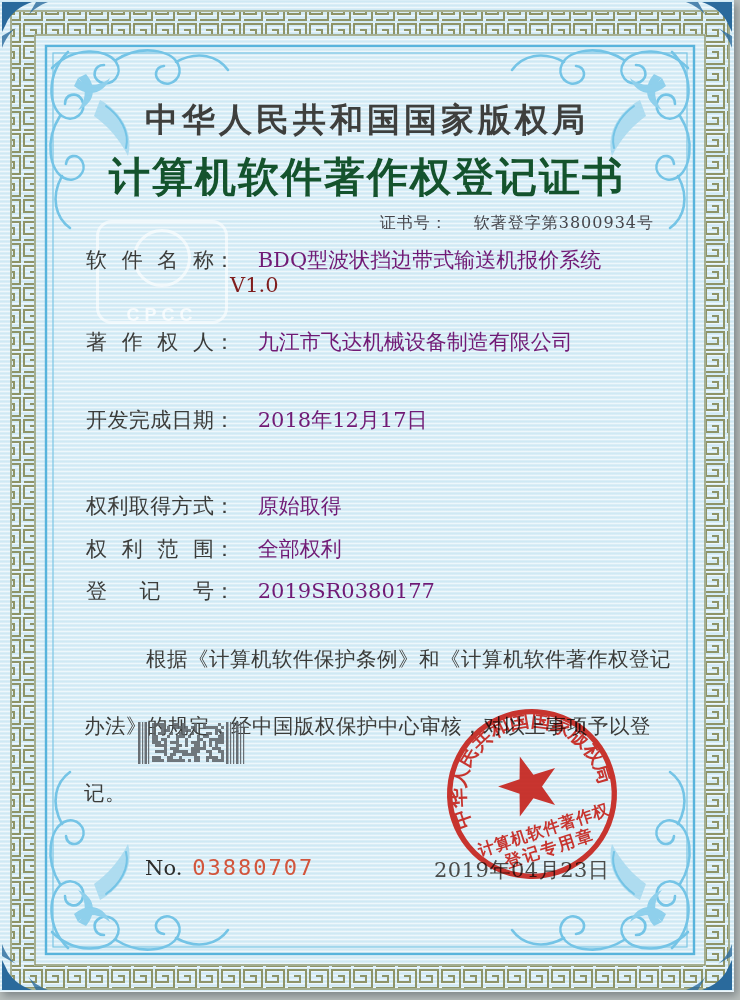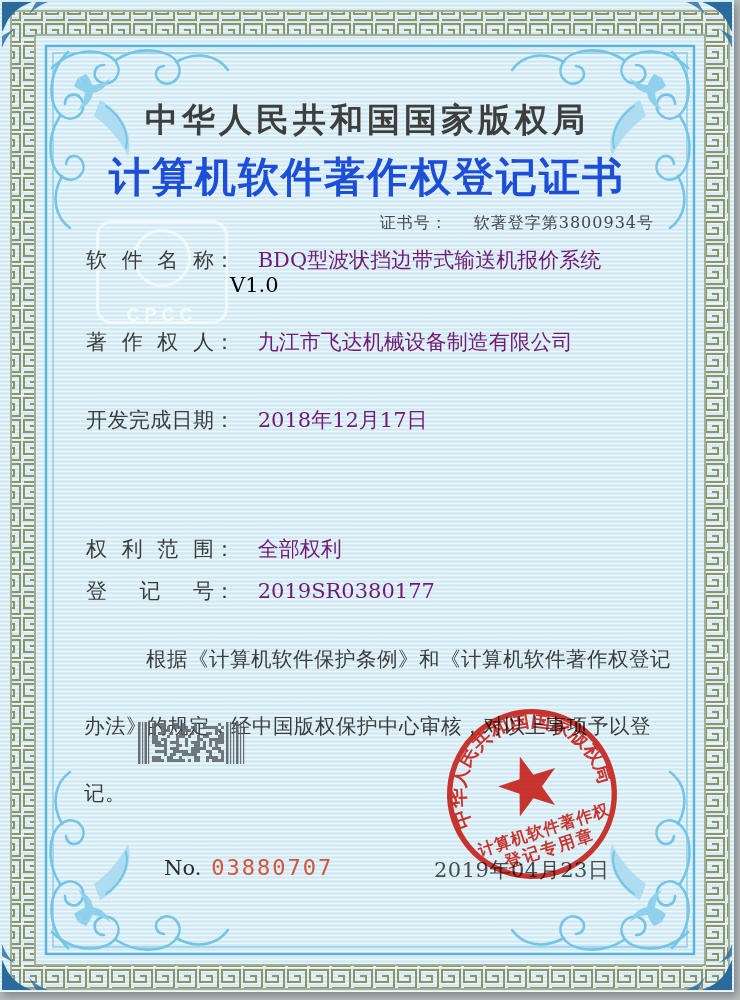--- a/index.html
+++ b/index.html
@@ -19,32 +19,32 @@
   }
   .frame-svg{position:absolute;left:0;top:0;z-index:2;pointer-events:none;}
   .content{position:absolute;left:0;top:0;width:740px;height:716px;z-index:3;}
 
   .issuer{
     position:absolute;top:98px;left:0;width:734px;text-align:center;
     font-size:33px;font-weight:600;letter-spacing:4px;color:#3e3f3d;
   }
   .title{
     position:absolute;top:150px;left:0;width:734px;text-align:center;
-    font-size:41px;font-weight:700;letter-spacing:2px;color:#1d4ed8;
+    font-size:41px;font-weight:700;letter-spacing:2px;color:#14532d;
   }
   .certno{
     position:absolute;top:213px;left:0;width:734px;box-sizing:border-box;
     padding-right:80px;text-align:right;font-size:16px;color:#45464c;letter-spacing:1px;
   }
   .certno .lbl{margin-right:20px;}
 
   .row{position:absolute;left:86px;font-size:21px;color:#3b3c3a;white-space:nowrap;}
   .jl{display:inline-block;width:128px;text-align:justify;text-align-last:justify;}
   .fvalue{margin-left:16px;color:#701a75;}
-  .fvalue2{position:absolute;left:230px;font-size:21px;color:#000000;}
+  .fvalue2{position:absolute;left:230px;font-size:21px;color:#7f1d1d;}
 
   .statement{
     position:absolute;top:626px;left:84px;width:594px;
     font-size:20.5px;line-height:67px;text-indent:62px;
     color:#3b3c3a;letter-spacing:0.5px;
   }
 
   .watermark{
     position:absolute;left:96px;top:220px;width:126px;height:98px;
     border:3px solid rgba(255,255,255,0.75);border-radius:16px;
@@ -59,21 +59,21 @@
     font-size:18px;letter-spacing:5px;font-family:Liberation Sans, sans-serif;font-weight:700;
   }
 
   .barcode{position:absolute;left:138px;top:722px;z-index:3;}
 
   .seal{position:absolute;left:434px;top:696px;z-index:6;mix-blend-mode:multiply;opacity:.92;}
   .issue-date{
     position:absolute;left:434px;top:856px;z-index:5;
     font-size:21px;color:#4a4b49;letter-spacing:0.5px;
   }
-  .serial{position:absolute;left:164px;top:855px;z-index:3;font-size:21px;color:#2c2d2b;}
+  .serial{position:absolute;left:145px;top:855px;z-index:3;font-size:21px;color:#2c2d2b;}
   .serial .num{
     color:#d2553c;font-family:"DejaVu Sans Mono",monospace;
     font-size:22px;letter-spacing:2px;margin-left:10px;
   }
 </style>
 </head>
 <body>
 
 <div class="sheet"></div>
 
@@ -147,20 +147,24 @@
     <span class="jl">著作权人</span><span>：</span>
     <span class="fvalue">九江市飞达机械设备制造有限公司</span>
   </div>
 
   <div class="row" style="top:406px">
     <span class="jl">开发完成日期</span><span>：</span>
     <span class="fvalue">2018年12月17日</span>
   </div>
 
 
+  <div class="row" style="top:492px">
+    <span class="jl">权利取得方式</span><span>：</span>
+    <span class="fvalue">原始取得</span>
+  </div>
 
   <div class="row" style="top:535px">
     <span class="jl">权利范围</span><span>：</span>
     <span class="fvalue">全部权利</span>
   </div>
 
   <div class="row" style="top:577px">
     <span class="jl">登记号</span><span>：</span>
     <span class="fvalue">2019SR0380177</span>
   </div>

